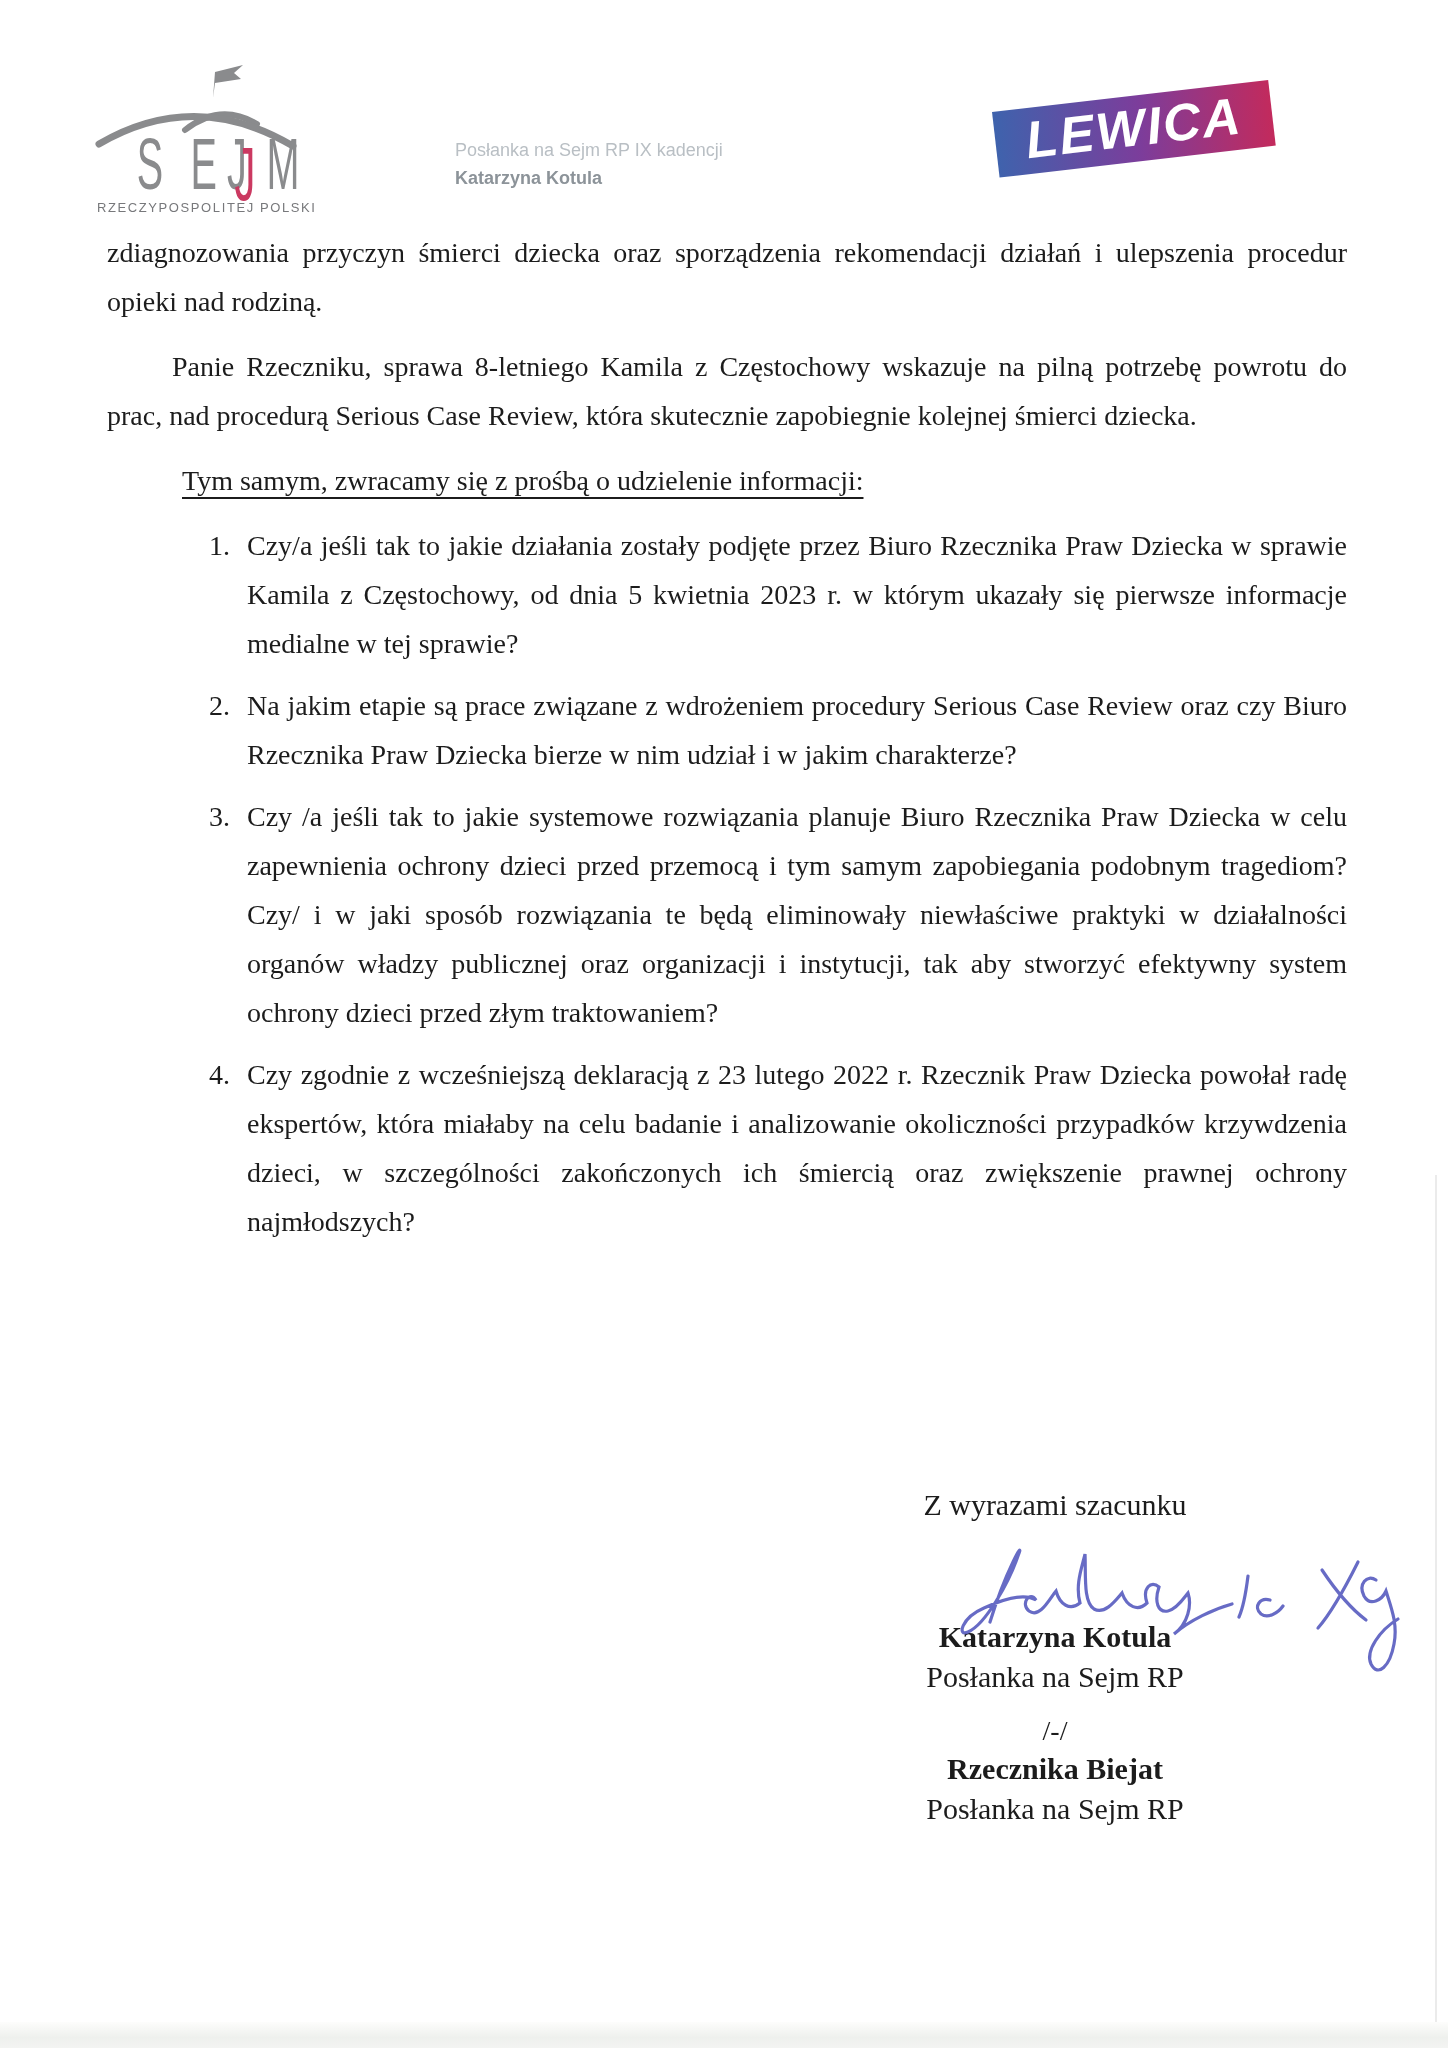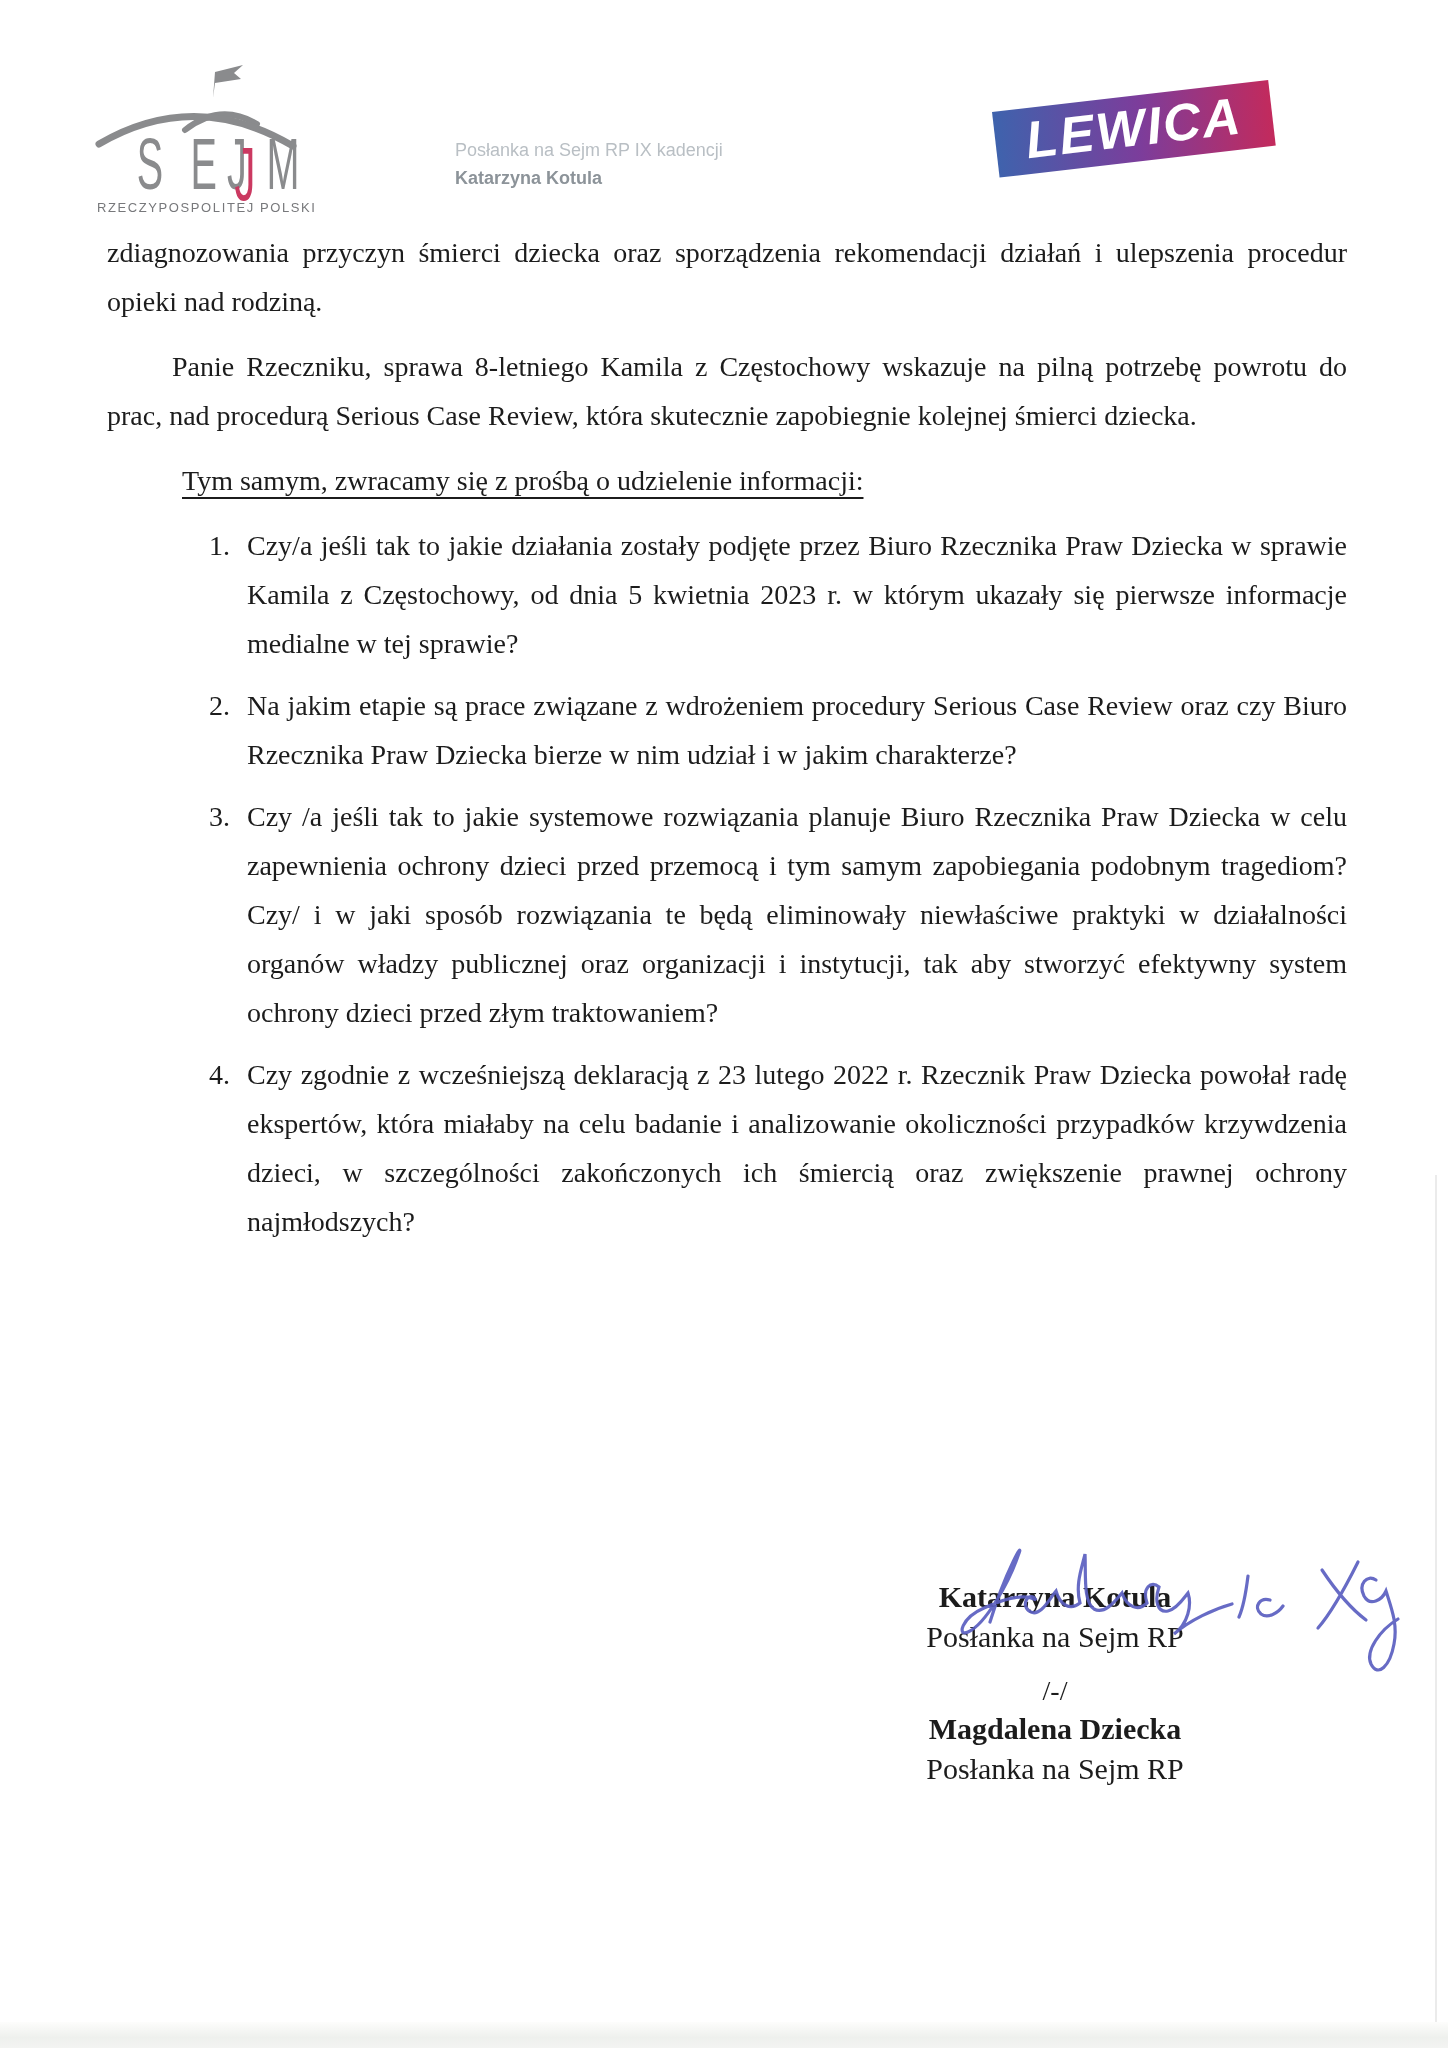--- a/index.html
+++ b/index.html
@@ -120,26 +120,27 @@
     <p class="request-heading"><span class="u">Tym samym, zwracamy się z prośbą o udzielenie informacji:</span></p>
     <ol class="questions">
       <li>Czy/a jeśli tak to jakie działania zostały podjęte przez Biuro Rzecznika Praw Dziecka w sprawie Kamila z Częstochowy, od dnia 5 kwietnia 2023 r. w którym ukazały się pierwsze informacje medialne w tej sprawie?</li>
       <li>Na jakim etapie są prace związane z wdrożeniem procedury Serious Case Review oraz czy Biuro Rzecznika Praw Dziecka bierze w nim udział i w jakim charakterze?</li>
       <li>Czy /a jeśli tak to jakie systemowe rozwiązania planuje Biuro Rzecznika Praw Dziecka w celu zapewnienia ochrony dzieci przed przemocą i tym samym zapobiegania podobnym tragediom? Czy/ i w jaki sposób rozwiązania te będą eliminowały niewłaściwe praktyki w działalności organów władzy publicznej oraz organizacji i instytucji, tak aby stworzyć efektywny system ochrony dzieci przed złym traktowaniem?</li>
       <li>Czy zgodnie z wcześniejszą deklaracją z 23 lutego 2022 r. Rzecznik Praw Dziecka powołał radę ekspertów, która miałaby na celu badanie i analizowanie okoliczności przypadków krzywdzenia dzieci, w szczególności zakończonych ich śmiercią oraz zwiększenie prawnej ochrony najmłodszych?</li>
     </ol>
   </div>
 
   <div class="closing">
+    <div>Z wyrazami szacunku</div>
     <div class="sig-gap"></div>
     <div class="name">Katarzyna Kotula</div>
     <div>Posłanka na Sejm RP</div>
     <div class="gap2"></div>
     <div class="signed-mark">/-/</div>
-    <div class="name">Magdalena Dziecka</div>
+    <div class="name">Rzecznika Biejat</div>
     <div>Posłanka na Sejm RP</div>
   </div>
 
   <svg class="signature-svg" viewBox="0 0 480 195" xmlns="http://www.w3.org/2000/svg">
     <g fill="none" stroke="#5a5ec0" stroke-width="3.2" stroke-linecap="round" stroke-opacity="0.92">
       <path d="
         M 60,110
         C 76,58 96,24 88,44
         C 79,70 56,112 38,120
         C 27,125 31,106 54,96

